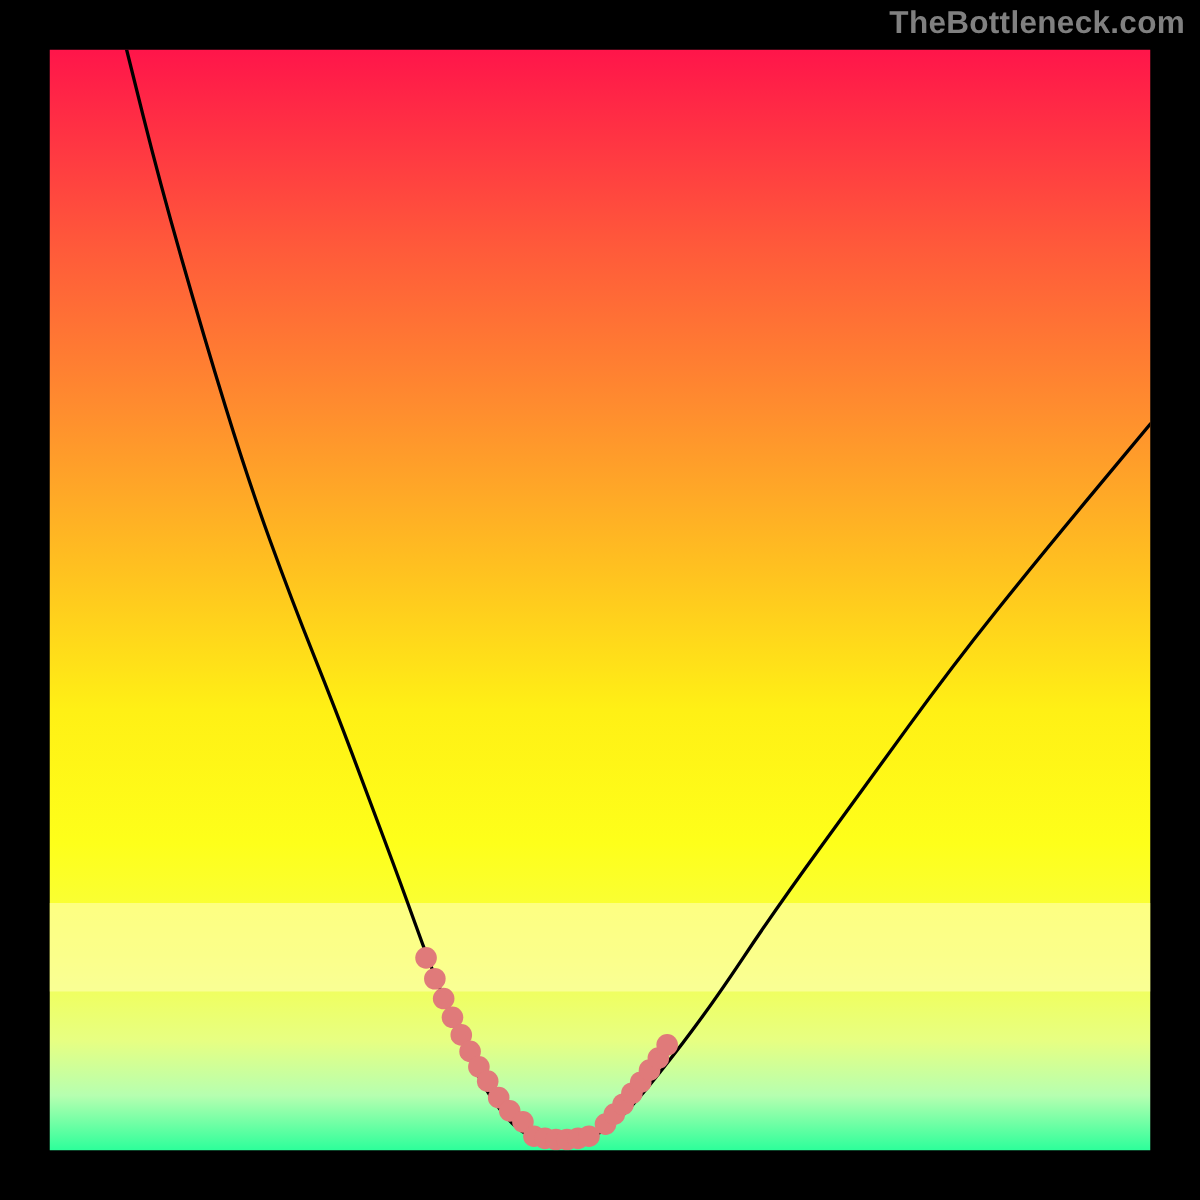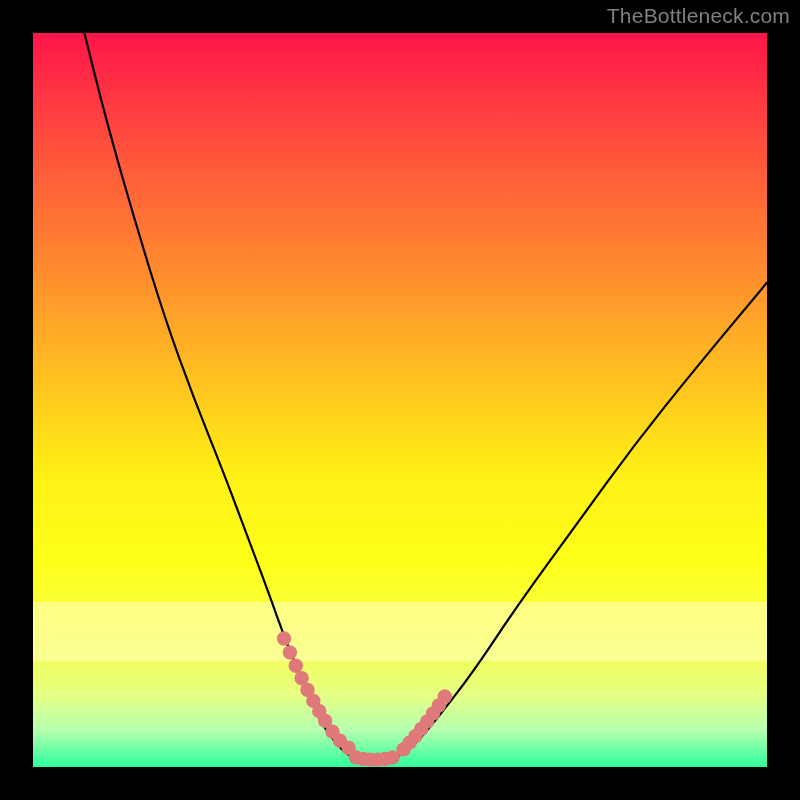--- a/index.html
+++ b/index.html
@@ -57,21 +57,21 @@
     inset: 0;
     width: 100%;
     height: 100%;
   }
   .watermark {
     position: absolute;
     top: 4px;
     right: 10px;
     color: #808080;
     font-size: 21px;
-    font-weight: 400;
+    font-weight: 700;
     letter-spacing: 0.2px;
     user-select: none;
   }
 </style>
 </head>
 <body>
 
 <div class="frame"></div>
 
 <div class="plot">

